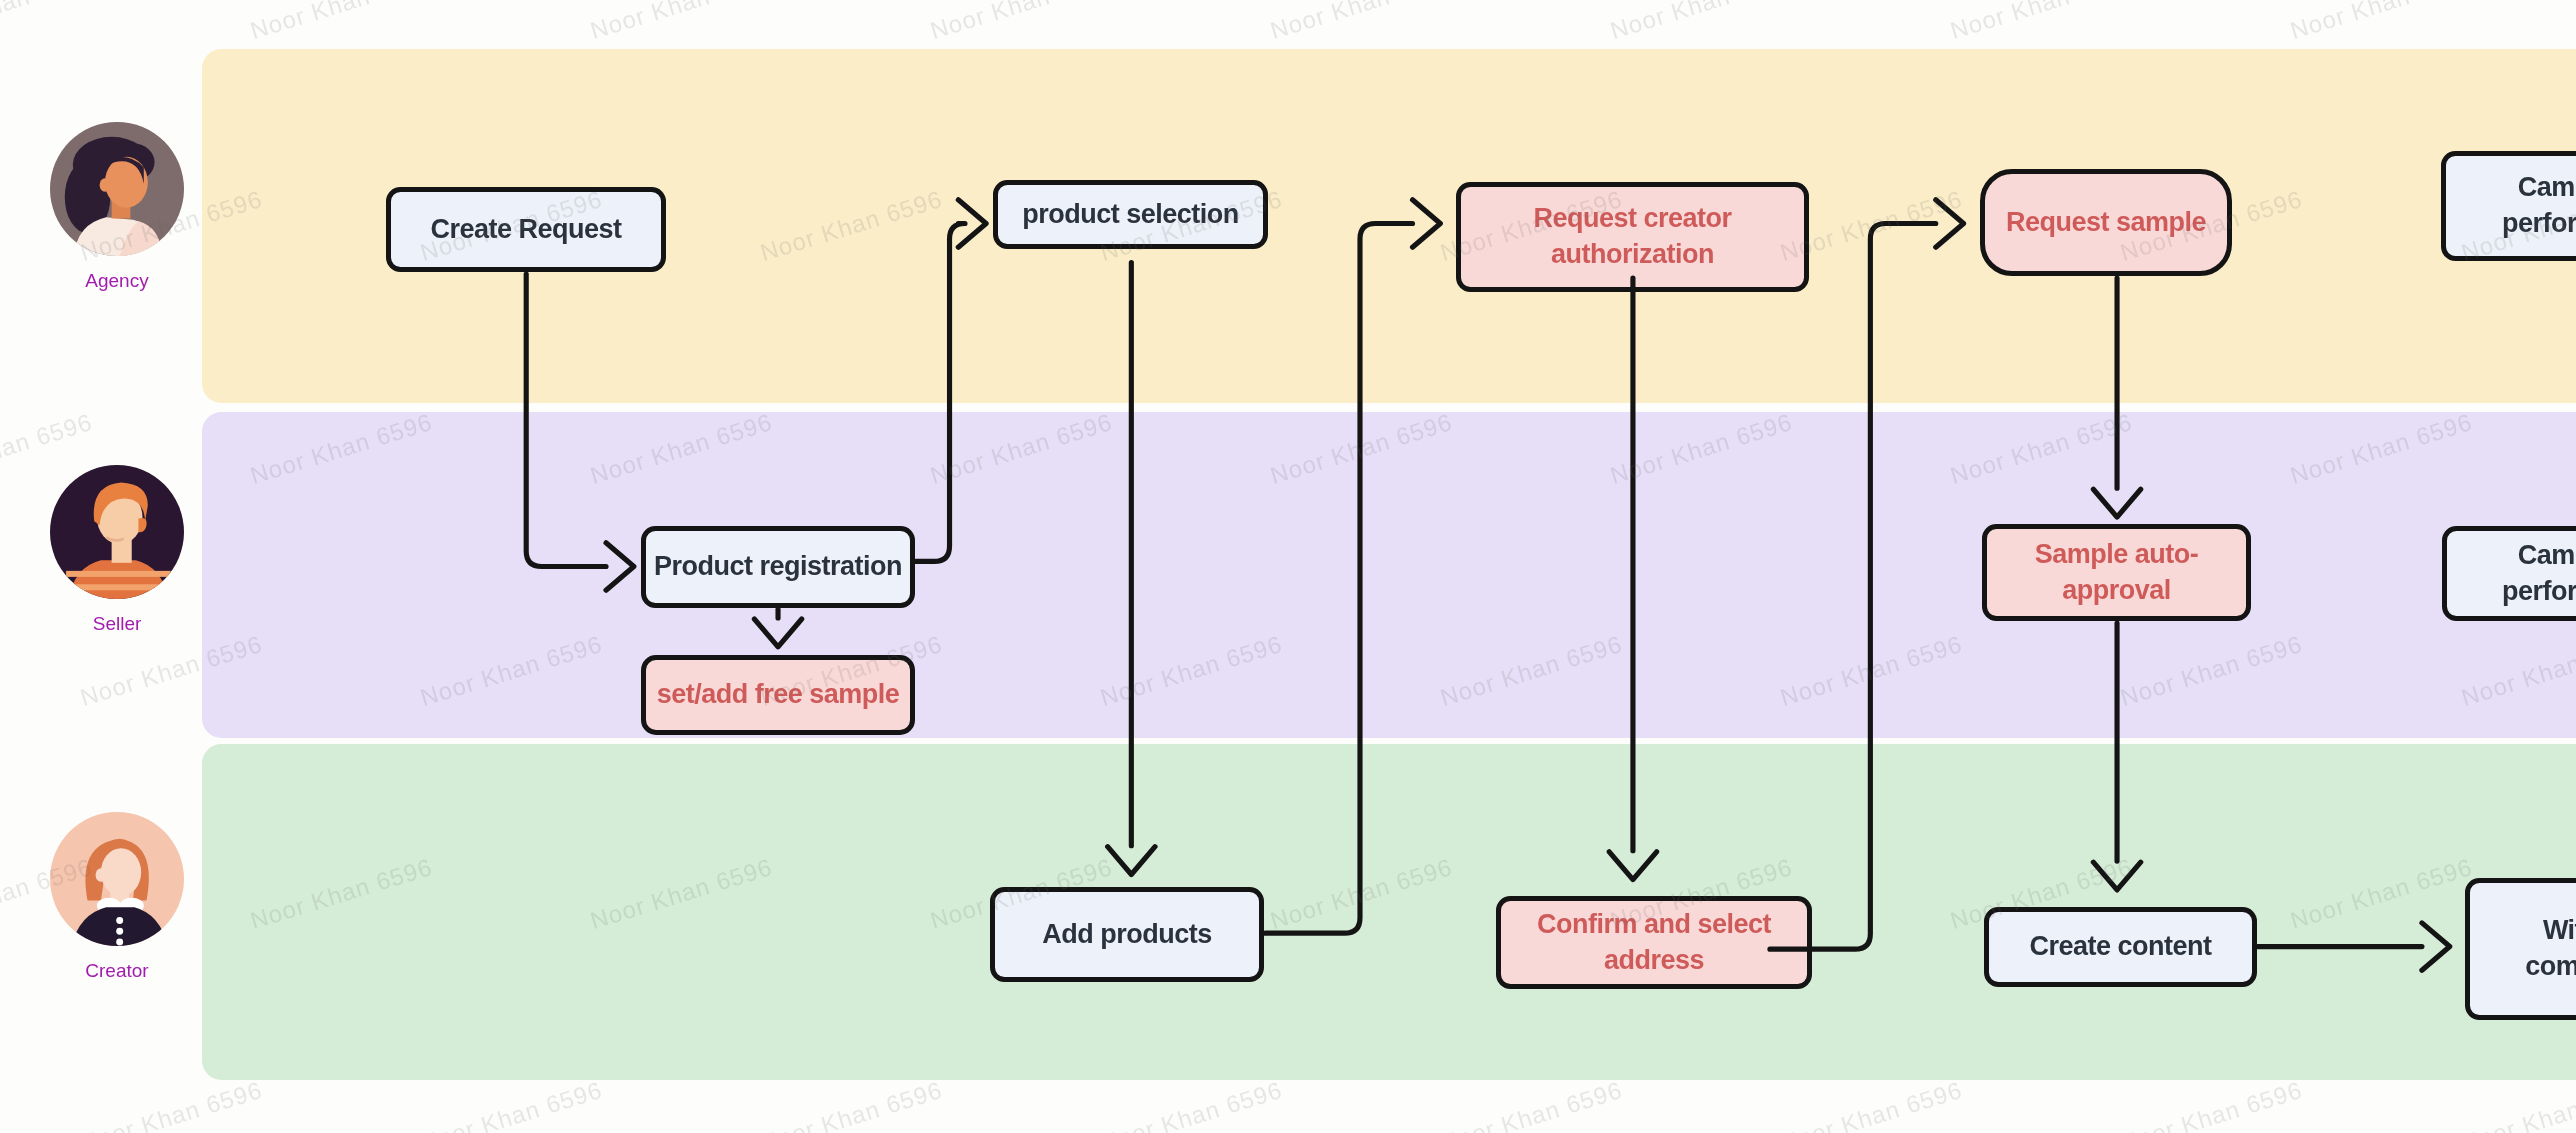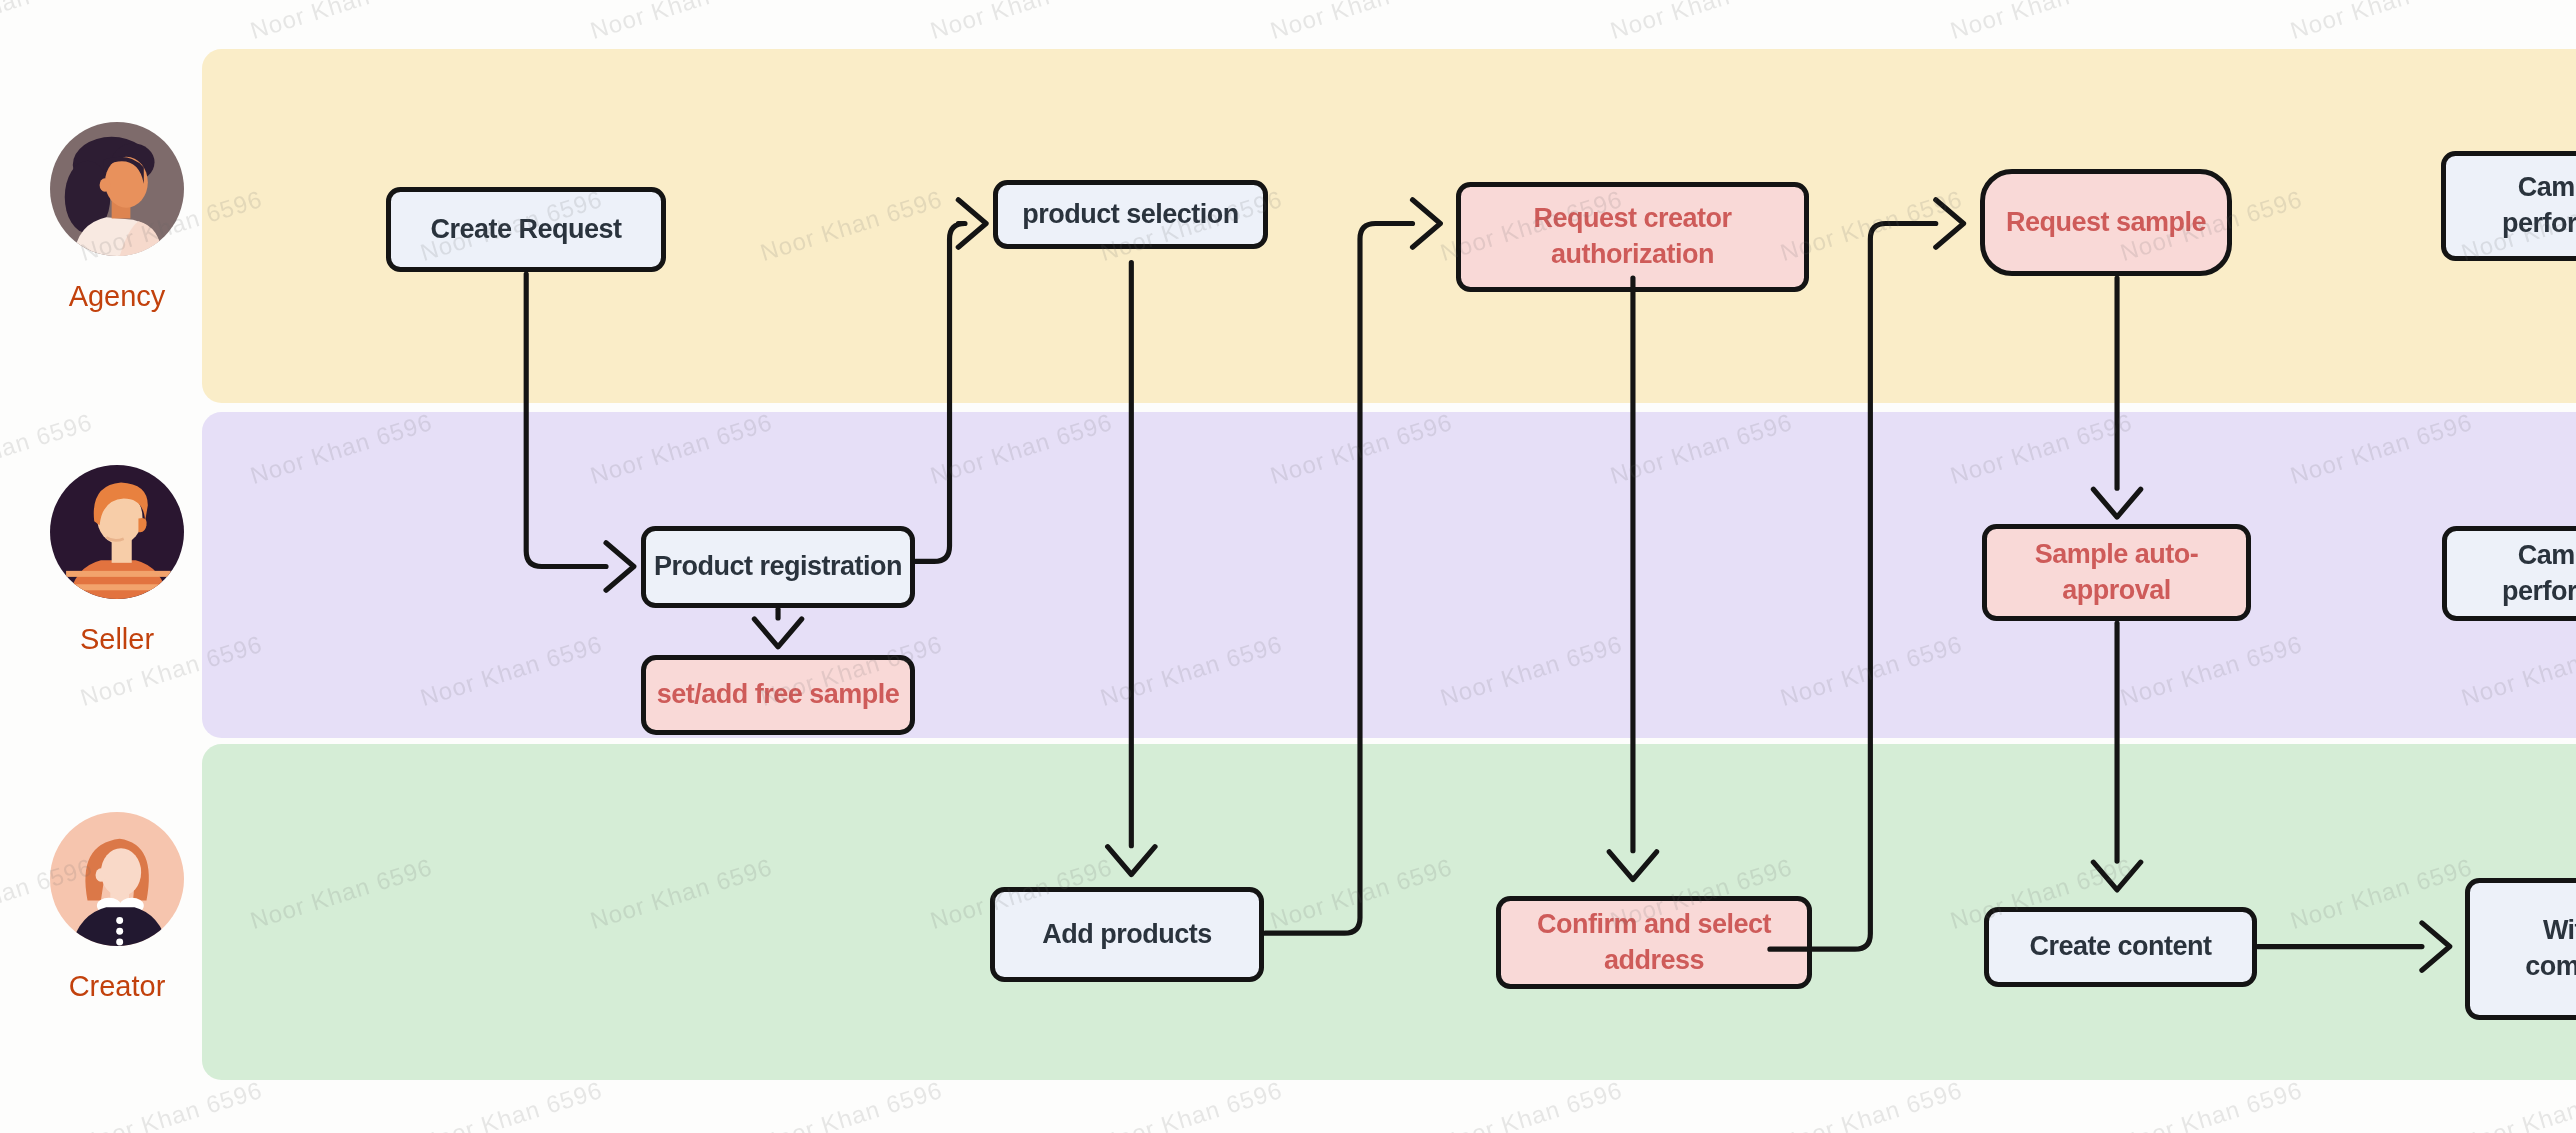--- a/index.html
+++ b/index.html
@@ -8,21 +8,21 @@
 
   
   .lane{position:absolute;left:202px;width:2606px;border-radius:19.6px;}
   .lane-agency {top:49px;  height:354px;background:#FAEDC8;}
   .lane-seller {top:412px; height:326px;background:#E6DFF7;}
   .lane-creator{top:744px;height:336px;background:#D5EDD6;}
 
   
   .actor{position:absolute;left:45px;width:144px;text-align:center;}
   .actor svg{display:block;margin:0 auto;}
-  .actor-label{margin-top:24px;font-size:29px;color:#c2410c;letter-spacing:0;}
+  .actor-label{margin-top:14px;font-size:19px;color:#a21caf;letter-spacing:0;}
 
   
   .node{position:absolute;display:flex;align-items:center;justify-content:center;
         box-sizing:border-box;background:#EDF1F9;border:5.2px solid #141414;
         border-radius:14.4px;color:#2A333D;font-weight:bold;font-size:27px;
         line-height:1.32;text-align:center;letter-spacing:-0.5px;padding:0 13.4px;}
   .node.pink{background:#F9D9D7;color:#CE5B59;}
   .node.nowrap{white-space:nowrap;}
 
   

